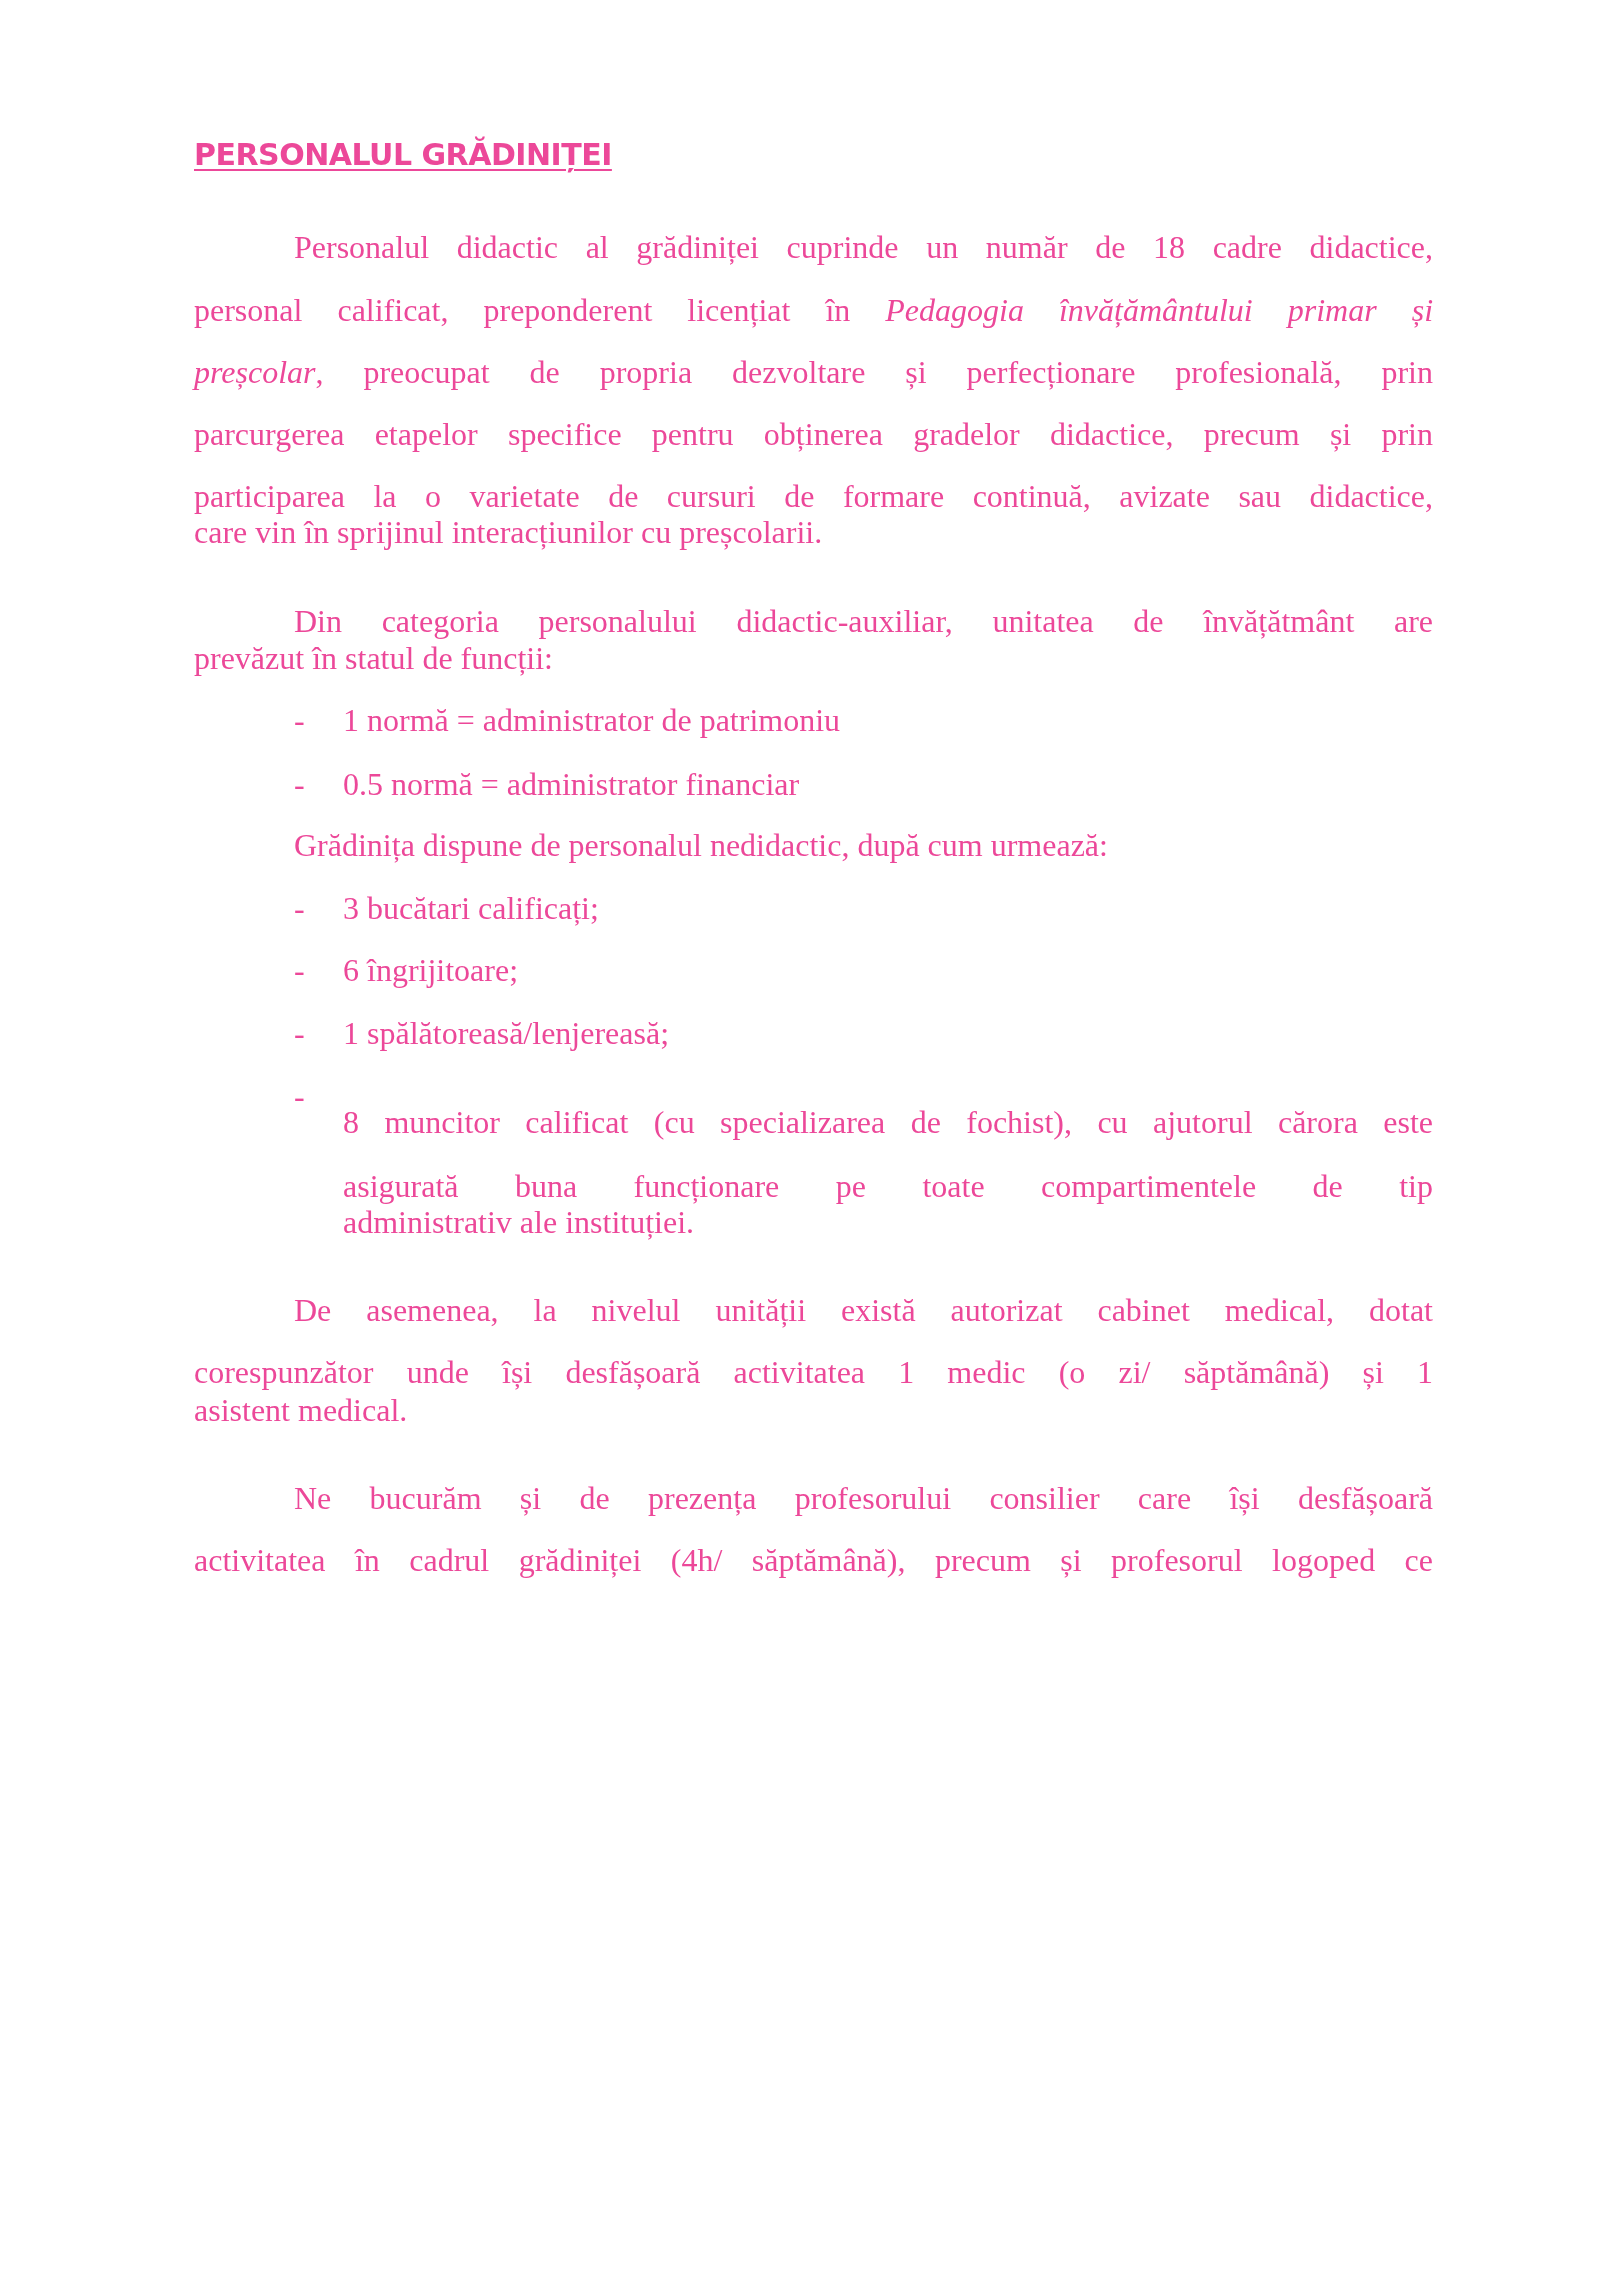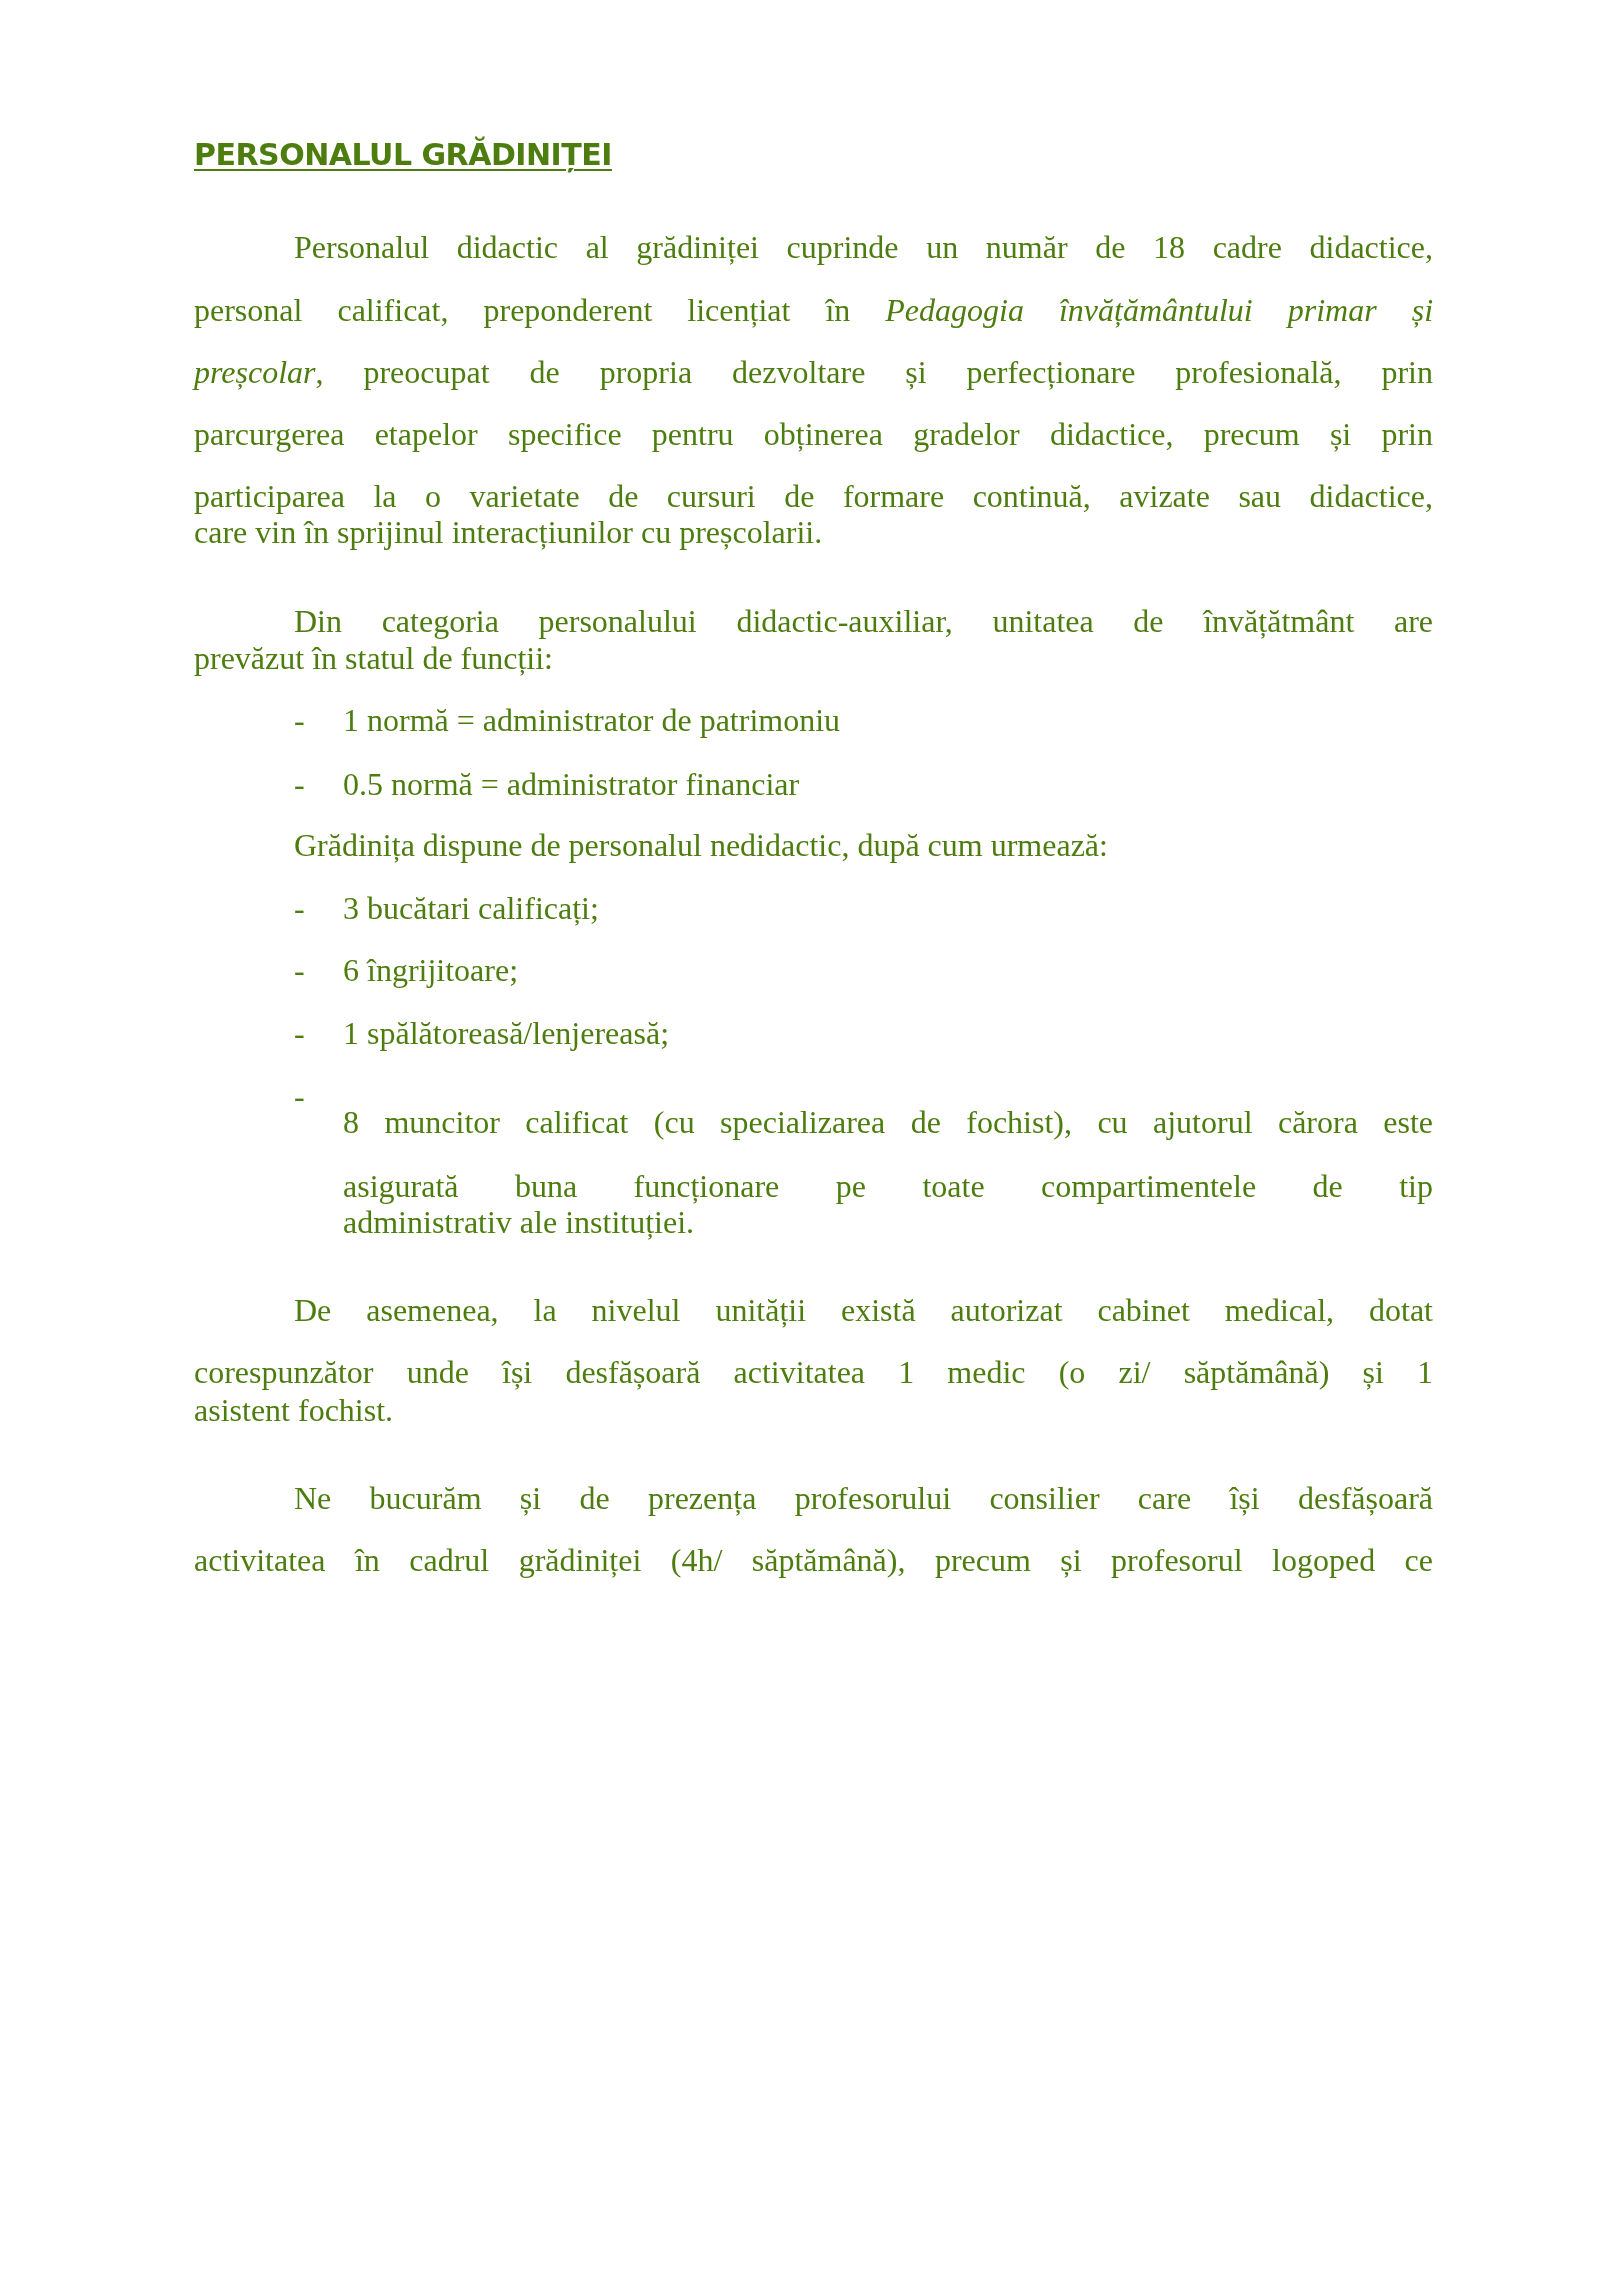--- a/index.html
+++ b/index.html
@@ -1,19 +1,19 @@
 <!DOCTYPE html>
 <html><head>
 <meta charset="utf-8">
 <style>
   html, body { margin: 0; padding: 0; background: #ffffff; }
   body { width: 1621px; height: 2293px; position: relative; overflow: hidden; }
   .page {
     position: absolute; left: 0; top: 0; width: 1621px; height: 2293px;
-    background: #ffffff; color: #4d7c0f;
+    background: #ffffff; color: #ec4899;
     font-family: "Liberation Serif", "DejaVu Serif", serif;
   }
   .line {
     position: absolute; left: 194px; width: 1239px;
     font-size: 32px; line-height: 39px; height: 39px;
     white-space: nowrap;
   }
   .justify { text-align: justify; text-align-last: justify; margin-top: 26px; }
   .indent { left: 294px; width: 1139px; }
   .title {
@@ -56,19 +56,19 @@
   <div class="line item" style="top:951px">6 îngrijitoare;</div>
   <div class="dash" style="top:1014px">-</div>
   <div class="line item" style="top:1014px">1 spălătoreasă/lenjereasă;</div>
   <div class="dash" style="top:1077px">-</div>
   <div class="line item justify" style="top:1077px">8 muncitor calificat (cu specializarea de fochist), cu ajutorul cărora este</div>
   <div class="line item justify" style="top:1141px">asigurată buna funcționare pe toate compartimentele de tip</div>
   <div class="line item" style="top:1203px">administrativ ale instituției.</div>
 
   <div class="line indent justify" style="top:1265px">De asemenea, la nivelul unității există autorizat cabinet medical, dotat</div>
   <div class="line justify" style="top:1327px">corespunzător unde își desfășoară activitatea 1 medic (o zi/ săptămână) și 1</div>
-  <div class="line" style="top:1391px">asistent fochist.</div>
+  <div class="line" style="top:1391px">asistent medical.</div>
 
   <div class="line indent justify" style="top:1453px">Ne bucurăm și de prezența profesorului consilier care își desfășoară</div>
   <div class="line justify" style="top:1515px">activitatea în cadrul grădiniței (4h/ săptămână), precum și profesorul logoped ce</div>
 
 </div>
 
 
 </body></html>

